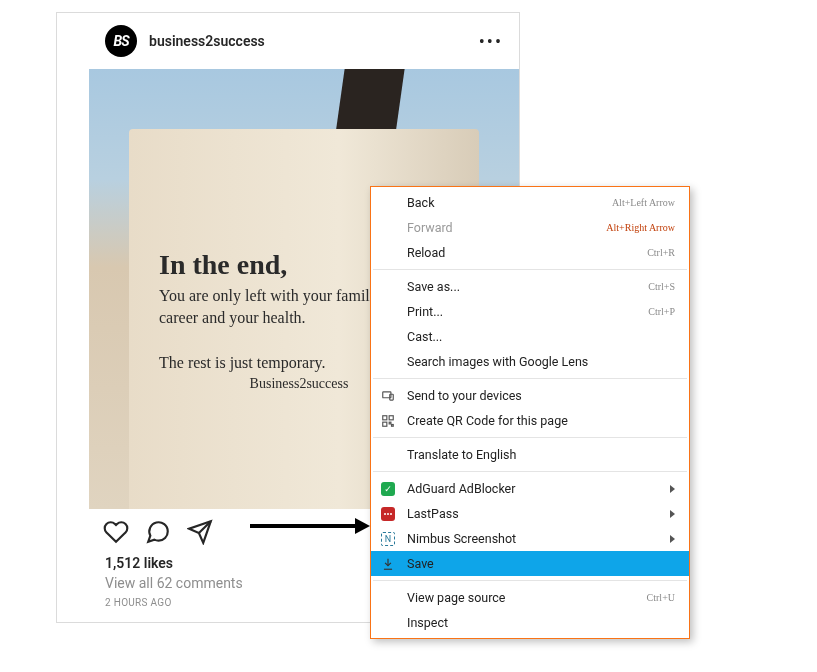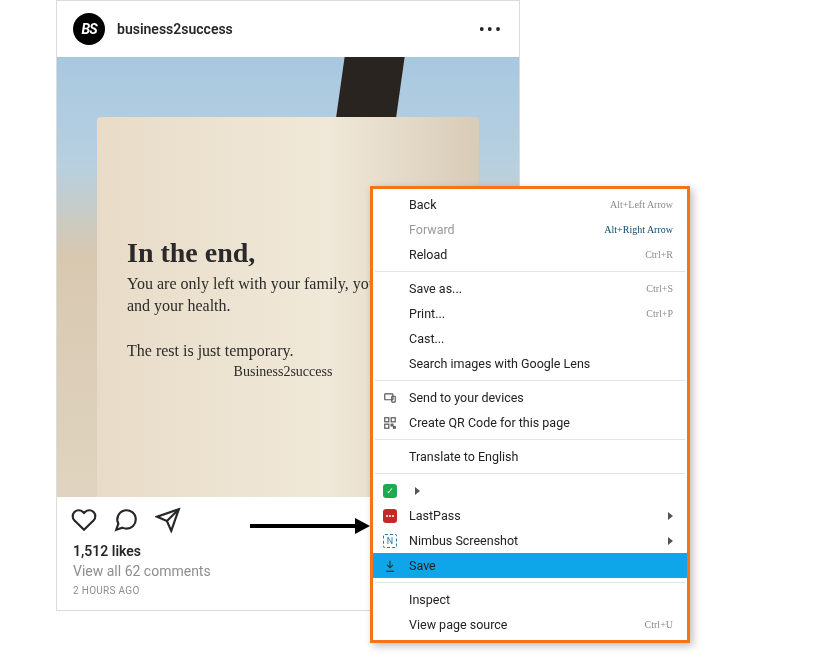--- a/index.html
+++ b/index.html
@@ -7,24 +7,25 @@
     font-family: -apple-system, BlinkMacSystemFont, "Segoe UI", Roboto, Helvetica, Arial, sans-serif;
     background: #fff;
     width: 817px;
     height: 672px;
     position: relative;
     overflow: hidden;
   }
   .post-card {
     position: absolute;
     left: 56px;
-    top: 0;
+    top: 12px;
     width: 464px;
     border: 1px solid #dbdbdb;
     background: #fff;
+    padding-left: 32px;
   }
   .post-header {
     display: flex;
     align-items: center;
     padding: 12px 16px;
     gap: 12px;
   }
   .avatar {
     width: 32px;
     height: 32px;
@@ -145,39 +146,39 @@
     color: #8e8e8e;
   }
 
   
   .context-menu {
     position: absolute;
     left: 370px;
     top: 186px;
     width: 320px;
     background: #fff;
-    border: 3px solid #f97316;
+    border: 1px solid #f97316;
     box-shadow: 3px 3px 8px rgba(0,0,0,0.25);
     font-size: 12.5px;
     color: #222;
     padding: 3px 0;
   }
   .menu-item {
     display: flex;
     align-items: center;
     padding: 4px 14px 4px 36px;
     height: 25px;
     position: relative;
     cursor: default;
   }
   .menu-item.disabled { color: #9a9a9a; }
   .menu-item.highlight { background: #0ea5e9; }
   .menu-item .mi-label { flex: 1; }
   .menu-item .mi-shortcut { color: #8a8a8a; font-size: 10px; font-family: Liberation Serif, serif; }
-  .menu-item.disabled .mi-shortcut { color: #0c4a6e; }
+  .menu-item.disabled .mi-shortcut { color: #c2410c; }
   .menu-sep {
     height: 1px;
     background: #e4e4e4;
     margin: 4px 2px;
   }
   .mi-icon {
     position: absolute;
     left: 9px;
     top: 50%;
     transform: translateY(-50%);
@@ -318,20 +319,21 @@
   <div class="menu-item">
     <span class="mi-label">Translate to English</span>
   </div>
 
   <div class="menu-sep"></div>
 
   <div class="menu-item">
     <span class="mi-icon">
         <span class="ico-box ico-green">✓</span>
       </span>
+    <span class="mi-label">AdGuard AdBlocker</span>
     <span class="submenu-arrow"></span>
   </div>
   <div class="menu-item">
     <span class="mi-icon">
         <span class="ico-box ico-red">•••</span>
       </span>
     <span class="mi-label">LastPass</span>
     <span class="submenu-arrow"></span>
   </div>
   <div class="menu-item">
@@ -348,19 +350,19 @@
           <path d="M7 10l5 5 5-5"></path>
           <path d="M5 21h14"></path>
         </svg>
     </span>
     <span class="mi-label">Save</span>
   </div>
 
   <div class="menu-sep"></div>
 
   <div class="menu-item">
-    <span class="mi-label">Inspect</span>
-  </div>
-  <div class="menu-item">
     <span class="mi-label">View page source</span>
     <span class="mi-shortcut">Ctrl+U</span>
   </div>
+  <div class="menu-item">
+    <span class="mi-label">Inspect</span>
+  </div>
 </div>
 
 </body></html>

